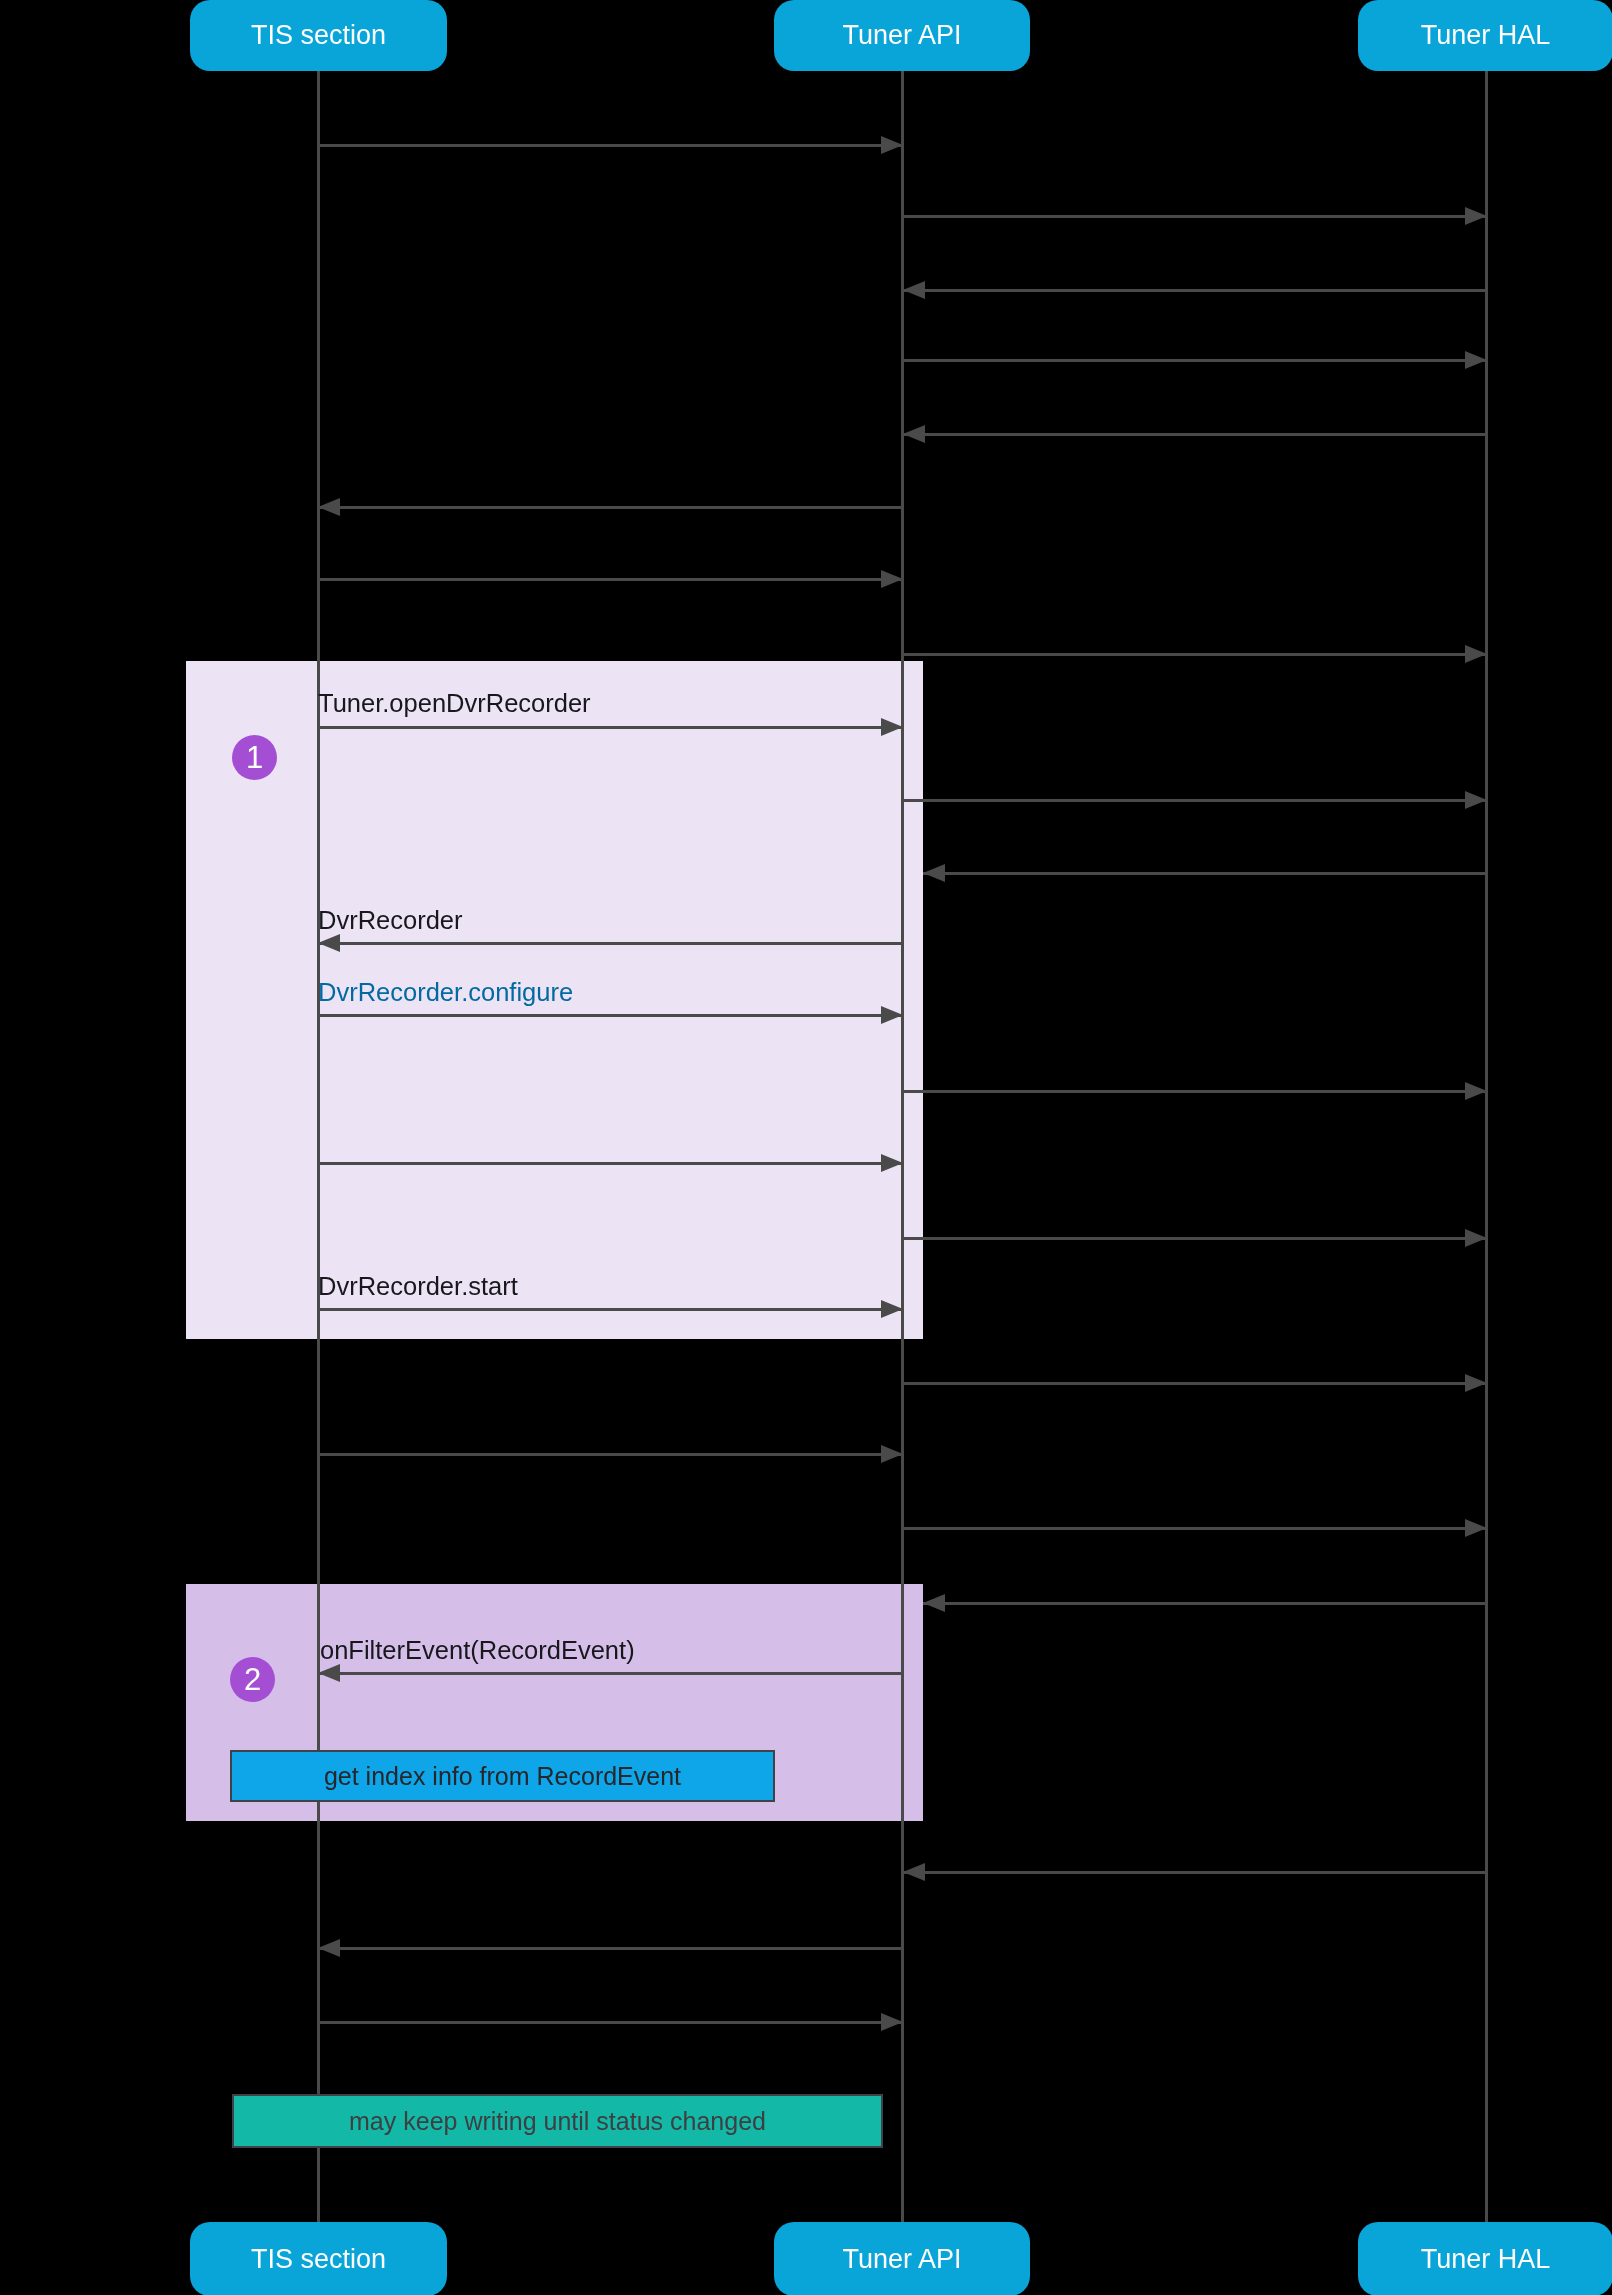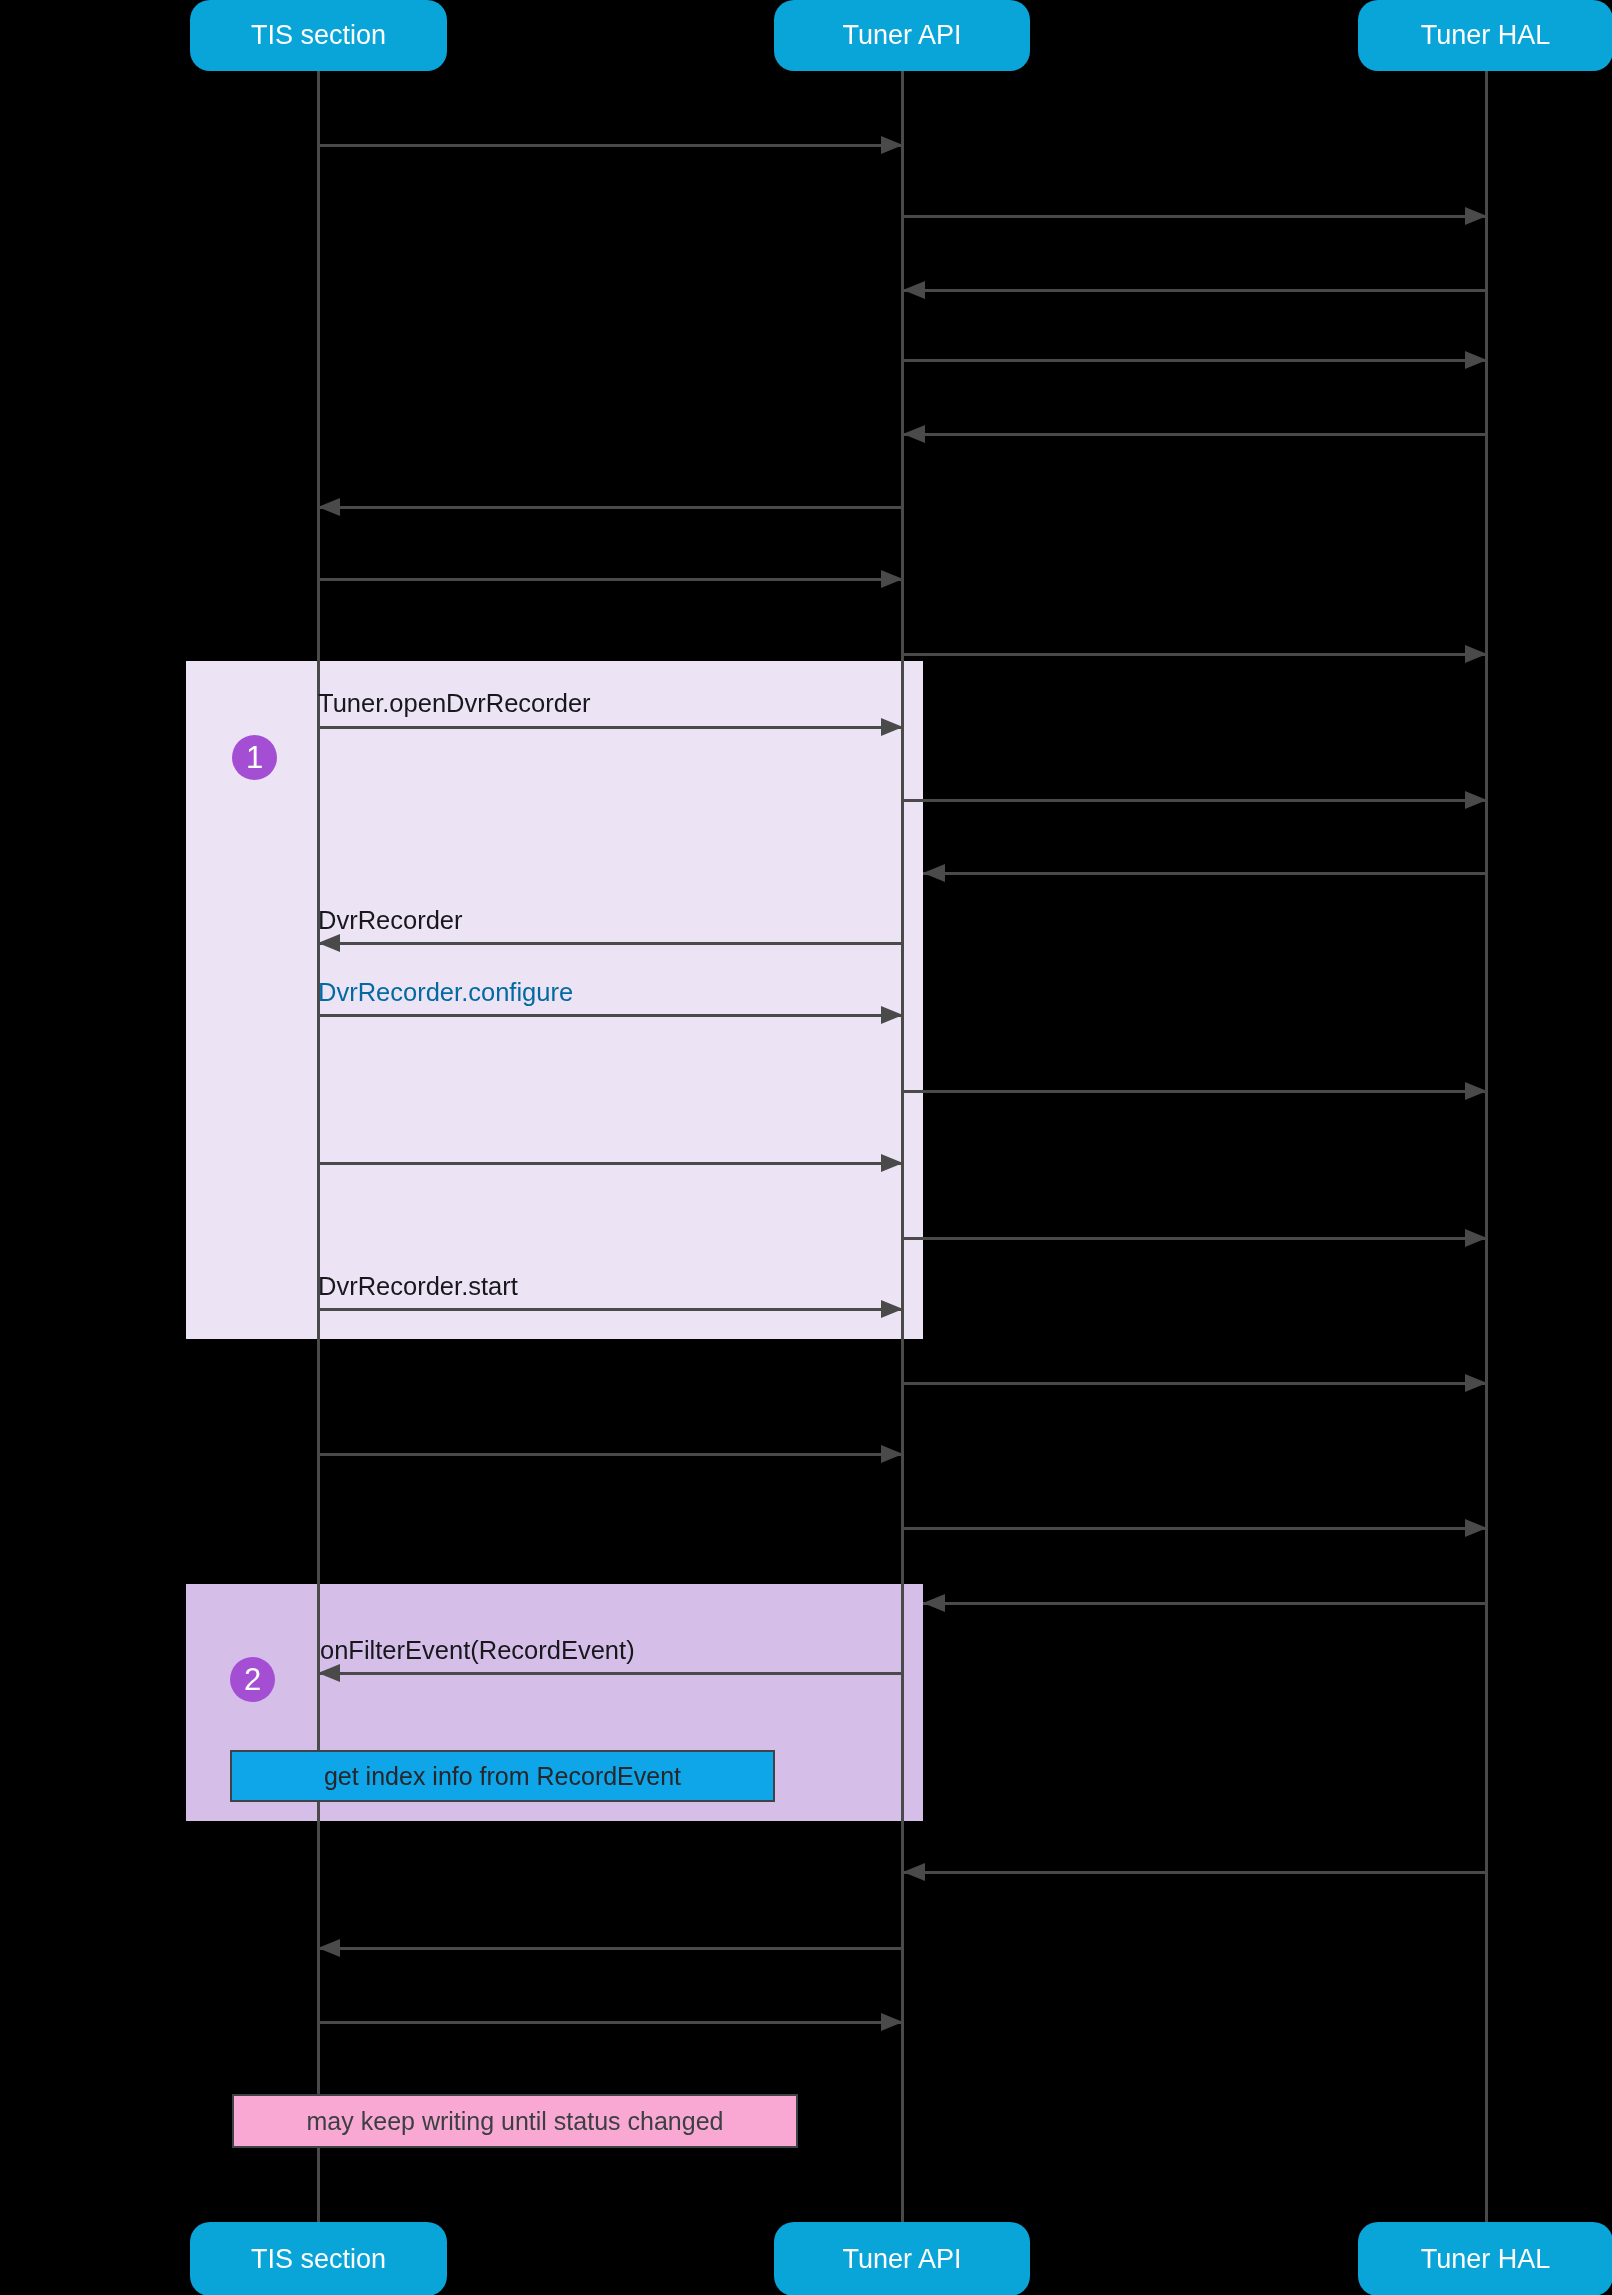--- a/index.html
+++ b/index.html
@@ -100,15 +100,15 @@
     <div class="msg-line" style="left: 318px; top: 1672px; width: 584px; background: rgb(74, 74, 74);"></div>
     <div class="msg-head" style="top: 1664px; border-top: 9.5px solid transparent; border-bottom: 9.5px solid transparent; left: 318px; border-right: 22px solid rgb(74, 74, 74);"></div>
     <div class="msg-label" style="left: 320px; top: 1633px; width: 584px; color: rgb(23, 23, 28);">onFilterEvent(RecordEvent)</div>
     <div class="msg-line" style="left: 903px; top: 1871px; width: 584px; background: rgb(74, 74, 74);"></div>
     <div class="msg-head" style="top: 1863px; border-top: 9.5px solid transparent; border-bottom: 9.5px solid transparent; left: 903px; border-right: 22px solid rgb(74, 74, 74);"></div>
     <div class="msg-line" style="left: 318px; top: 1947px; width: 584px; background: rgb(74, 74, 74);"></div>
     <div class="msg-head" style="top: 1939px; border-top: 9.5px solid transparent; border-bottom: 9.5px solid transparent; left: 318px; border-right: 22px solid rgb(74, 74, 74);"></div>
     <div class="msg-line" style="left: 318px; top: 2021px; width: 584px; background: rgb(74, 74, 74);"></div>
     <div class="msg-head" style="top: 2013px; border-top: 9.5px solid transparent; border-bottom: 9.5px solid transparent; left: 881px; border-left: 22px solid rgb(74, 74, 74);"></div>
     <div class="note" style="left: 230px; top: 1750px; width: 545px; height: 52px; background: #0ea5e9; color: rgb(38, 38, 43); border-color: rgb(63, 66, 70);">get index info from RecordEvent</div>
-    <div class="note" style="left: 232px; top: 2094px; width: 566px; height: 54px; background: #f9a8d4; color: rgb(60, 64, 67); border-color: rgb(63, 66, 70); text-align: center;">may keep writing until status changed</div>
+    <div class="note" style="left: 232px; top: 2094px; width: 651px; height: 54px; background: #14b8a6; color: rgb(60, 64, 67); border-color: rgb(63, 66, 70); text-align: center;">may keep writing until status changed</div>
   </div>
 
 
 </body></html>

